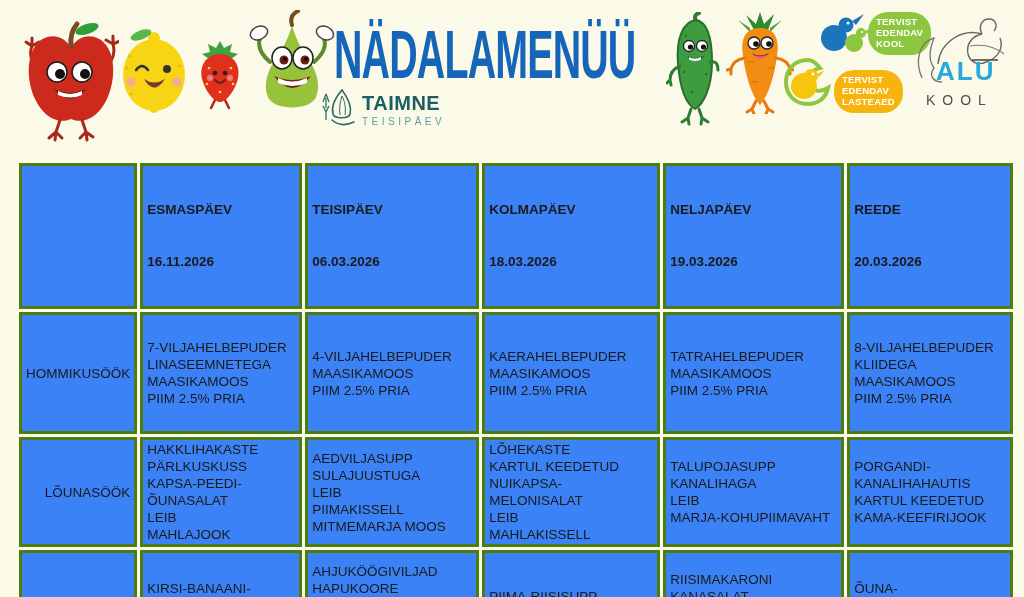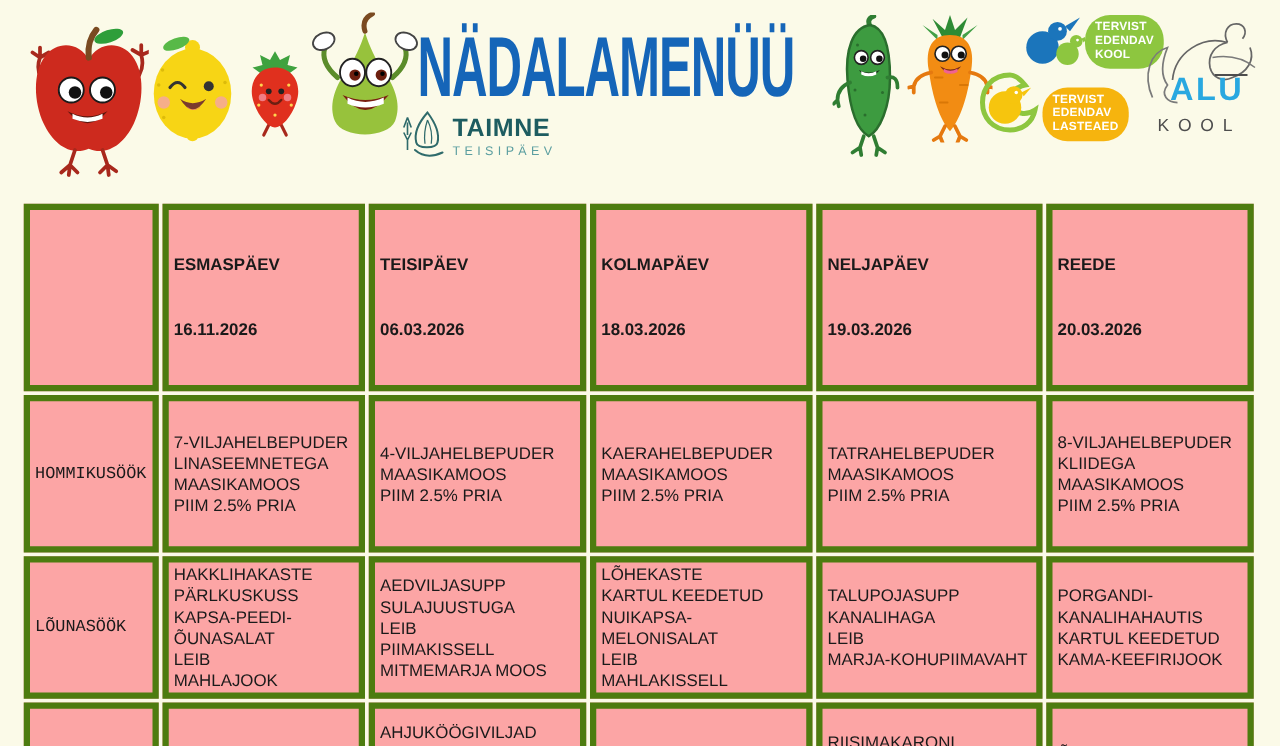--- a/index.html
+++ b/index.html
@@ -33,27 +33,27 @@
   .alu{position:absolute;left:912px;top:16px;width:104px;height:100px;}
   .alu svg{position:absolute;left:0;top:0;}
   .alu-name{position:absolute;left:24px;top:40px;font-size:26px;font-weight:bold;color:#29A8E0;letter-spacing:2px;}
   .alu-sub{position:absolute;left:14px;top:76px;font-size:14px;color:#4d4d4d;letter-spacing:7px;}
   
   table.menu{
     margin-left:16px;border-collapse:separate;border-spacing:3px;
     table-layout:fixed;
   }
   table.menu td{
-    background:#fca5a5;border:5px solid #4d7c0f;
+    background:#3b82f6;border:3px solid #4d7c0f;
     vertical-align:middle;font-size:13.5px;line-height:1.26;
     padding:1px 4px;white-space:pre-wrap;word-wrap:break-word;
   }
   td.day{font-weight:bold;white-space:normal;}
   td.day div{line-height:1.35;}
-  td.rowlabel{text-align:left;padding:1px 1px;font-family:Liberation Mono, monospace;}
+  td.rowlabel{text-align:right;padding:1px 1px;}
   tr.r-head td{height:40px;}
   tr.r-breakfast td{height:114px;}
   tr.r-vita td{height:18px;}
   tr.r-lunch td{height:102px;}
   tr.r-supper td{height:102px;}
 </style>
 </head>
 <body>
 
 <div class="hero">

